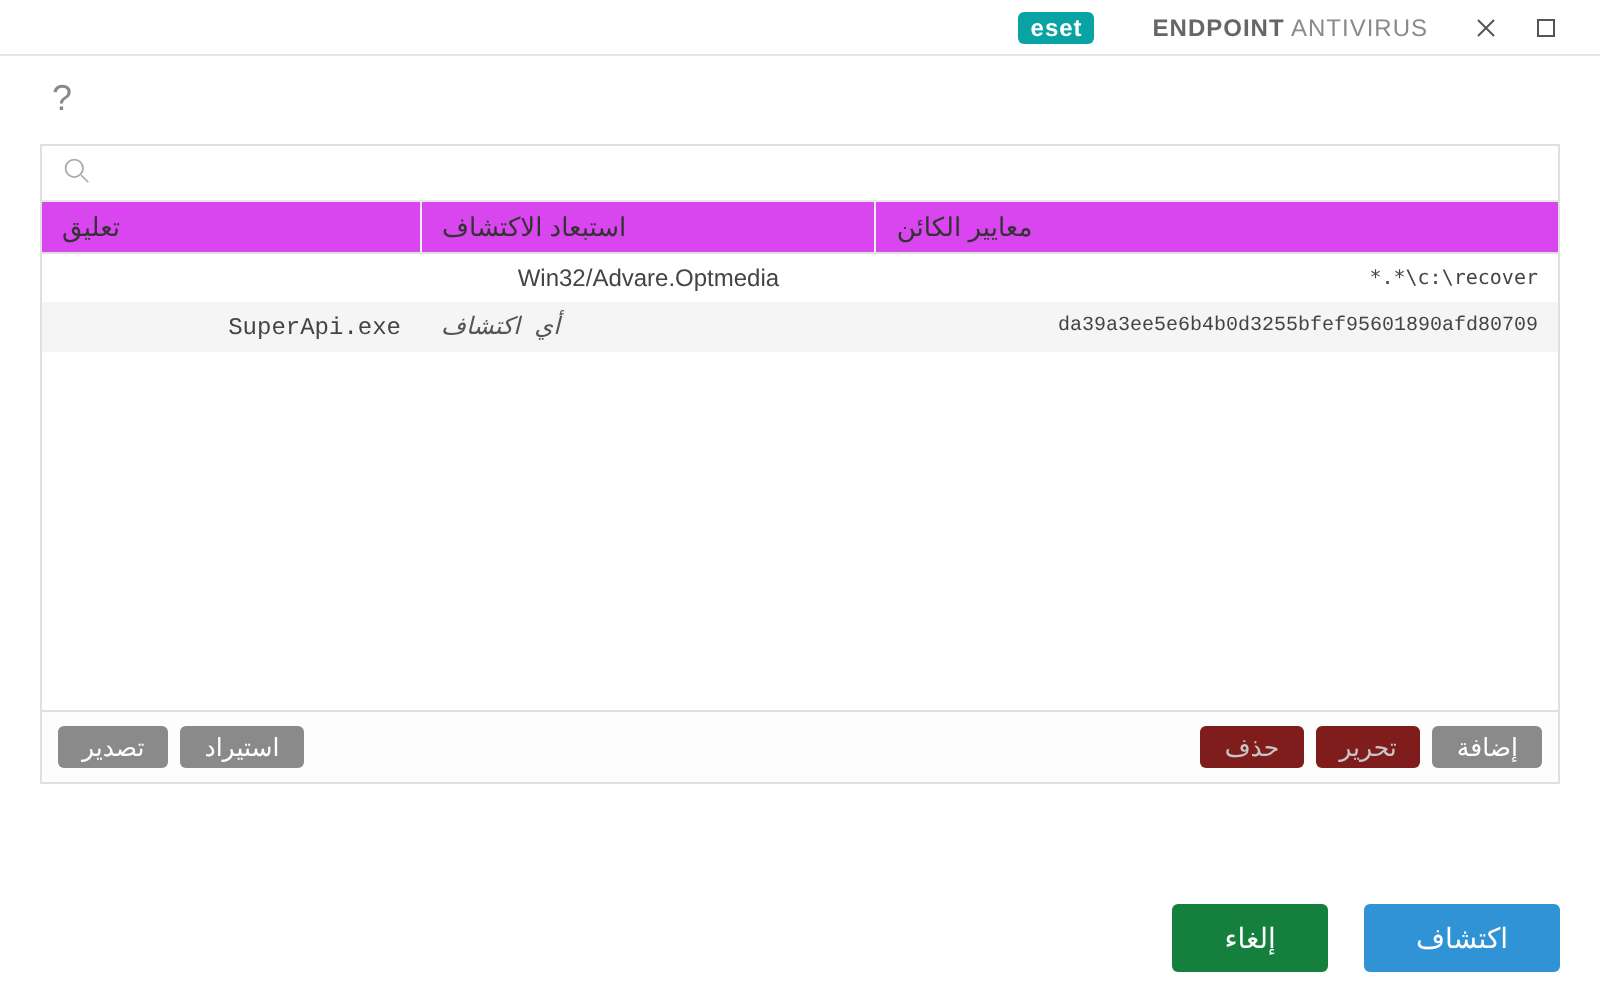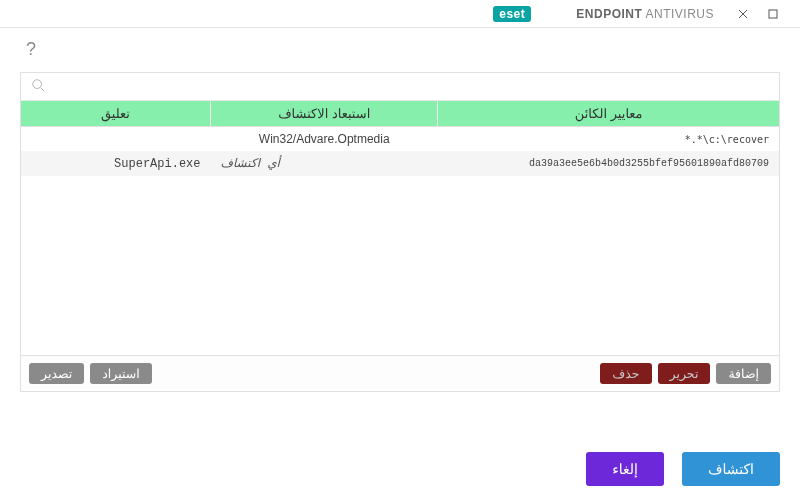--- a/index.html
+++ b/index.html
@@ -31,21 +31,21 @@
   .tb-btn {
     width: 18px; height: 18px;
     display: flex; align-items: center; justify-content: center;
     color: #555; cursor: default;
   }
   .tb-btn svg { width: 10px; height: 10px; stroke: #555; stroke-width: 1; fill: none; }
   .brand {
     margin-inline-start: auto;
     display: flex;
     align-items: center;
-    gap: 24px;
+    gap: 8px;
     padding-inline-end: 10px;
     direction: ltr;
   }
   .brand .badge {
     background: #0aa3a3;
     color: #fff;
     font-weight: 700;
     font-size: 12px;
     padding: 1px 6px;
     border-radius: 3px;
@@ -106,25 +106,25 @@
     direction: rtl;
     padding: 0 6px;
   }
 
   table.grid {
     width: 100%;
     border-collapse: collapse;
     table-layout: fixed;
   }
   table.grid th {
-    text-align: center;
+    text-align: left;
     font-weight: 400;
     font-size: 13px;
     color: #333;
-    background: #86efac;
+    background: #d946ef;
     padding: 5px 10px;
     border-bottom: 1px solid #e0e0e0;
     border-inline-start: 1px solid #eee;
     margin-top: 36px;
   }
   table.grid th:first-child { border-inline-start: none; }
   table.grid td {
     text-align: right;
     font-size: 12px;
     color: #444;
@@ -182,21 +182,21 @@
   }
   .footer .fbtn {
     padding: 9px 26px;
     border-radius: 3px;
     font-size: 14px;
     cursor: pointer;
     border: none;
     color: #fff;
   }
   .fbtn.primary { background: #2f93d5; }
-  .fbtn.secondary { background: #6d28d9; }
+  .fbtn.secondary { background: #15803d; }
 </style>
 </head>
 <body>
 
 <div class="titlebar">
   <div class="win-controls">
     <div class="tb-btn">
       <svg viewBox="0 0 10 10">
           <path d="M1 1 L9 9 M9 1 L1 9"></path>
         </svg>

